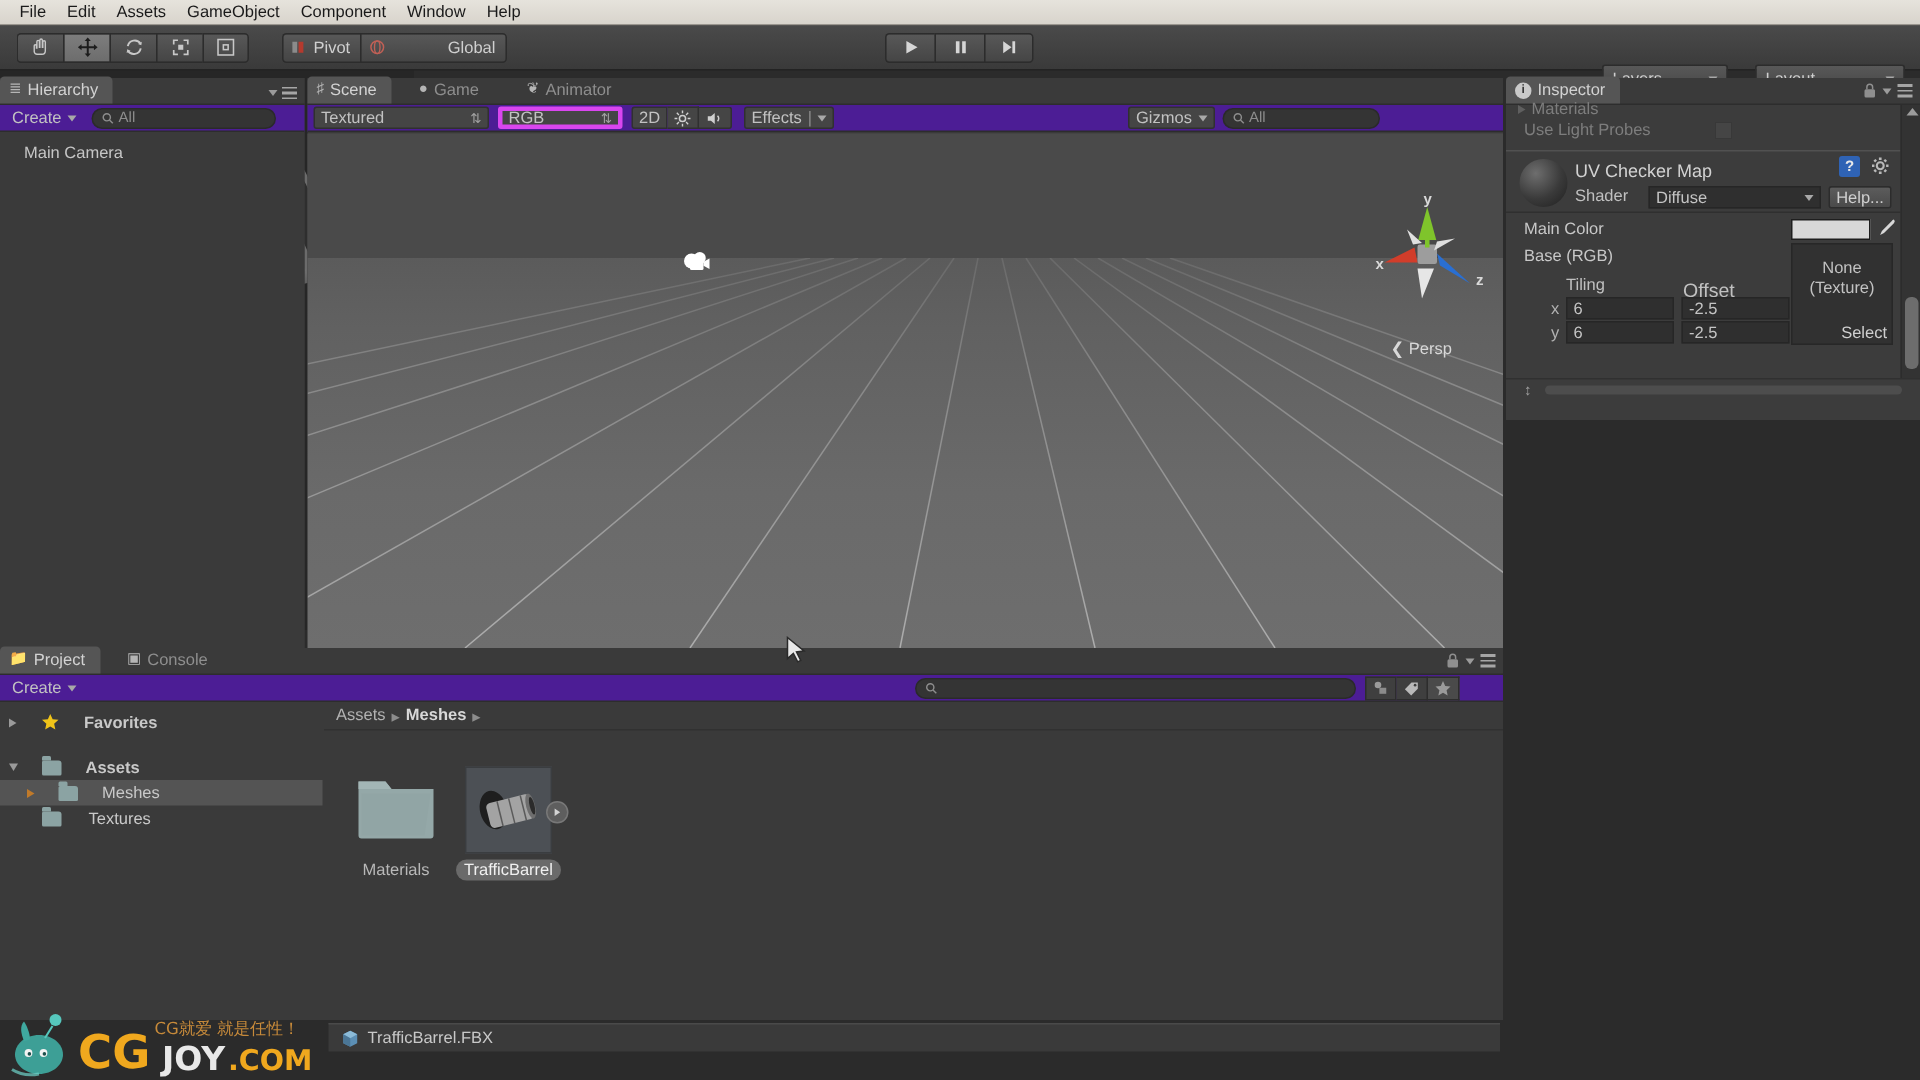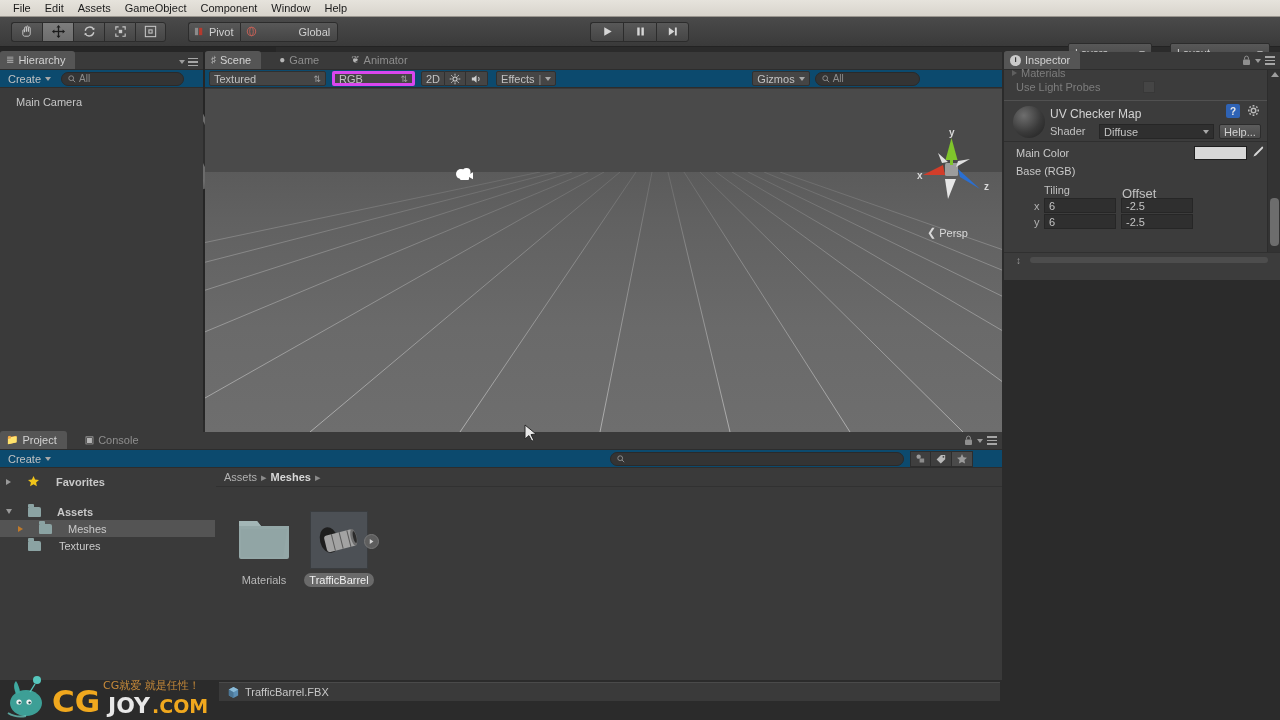--- a/index.html
+++ b/index.html
@@ -91,21 +91,21 @@
   .ptab {
     height: 18px; padding: 0 10px 0 6px;
     display: flex; align-items: center; gap: 4px;
     font-size: 11px; color: #8e8e8e;
     border-radius: 3px 3px 0 0;
   }
   .ptab.active { background: #555555; color: #d2d2d2; }
   .ptab .tabicon { font-size: 10px; line-height: 1; color: #b5b5b5; }
 
   .ptoolrow {
-    height: 18px; background: #0c4a6e;
+    height: 18px; background: #4c1d95;
     border-bottom: 1px solid #2d2d2d;
     display: flex; align-items: center; padding: 0 4px;
   }
   .minidrop {
     height: 15px; display: flex; align-items: center; gap: 4px;
     padding: 0 4px; color: #c2c2c2; font-size: 11px;
   }
   .searchbox {
     height: 14px; border-radius: 7px;
     background: #343434; border: 1px solid #2a2a2a;
@@ -551,20 +551,27 @@
       </div>
 
       <div style="position:absolute; left:12px; top:77px; font-size:11px; color:#c8c8c8;">Main Color</div>
       <div style="position:absolute; left:190px; top:76px; width:53px; height:14px; background:#d8d8d8; border:1px solid #1e1e1e;"></div>
       <svg style="position:absolute; left:246px; top:74px;" width="16" height="16" viewBox="0 0 16 16">
         <path d="M12.6 2.4a1.7 1.7 0 0 1 0 2.4L6 11.4 3.4 12.6l1.2-2.6 6.6-6.6a1.7 1.7 0 0 1 1.4-1z" fill="#d8d8d8"></path>
       </svg>
 
       <div style="position:absolute; left:12px; top:95px; font-size:11px; color:#c8c8c8;">Base (RGB)</div>
 
+      <div class="texslot" style="left:190px; top:92px; width:68px; height:68px;">
+        <div style="margin-top:10px; font-size:11px; color:#c2c2c2; text-align:center; line-height:13px;">
+          <div>None</div>
+          <div>(Texture)</div>
+        </div>
+        <div style="position:absolute; right:3px; bottom:1px; font-size:11px; color:#cfcfcf;">Select</div>
+      </div>
 
       <div style="position:absolute; left:40px; top:114px; font-size:11px; color:#c0c0c0;">Tiling</div>
       <div style="position:absolute; left:118px; top:116px; font-size:13px; color:#c0c0c0;">Offset</div>
 
       <div style="position:absolute; left:30px; top:130px; font-size:11px; color:#b2b2b2;">x</div>
       <div class="fieldbox" style="position:absolute; left:40px; top:128px; width:72px;">6</div>
       <div class="fieldbox" style="position:absolute; left:117px; top:128px; width:72px;">-2.5</div>
 
       <div style="position:absolute; left:30px; top:146px; font-size:11px; color:#b2b2b2;">y</div>
       <div class="fieldbox" style="position:absolute; left:40px; top:144px; width:72px;">6</div>

